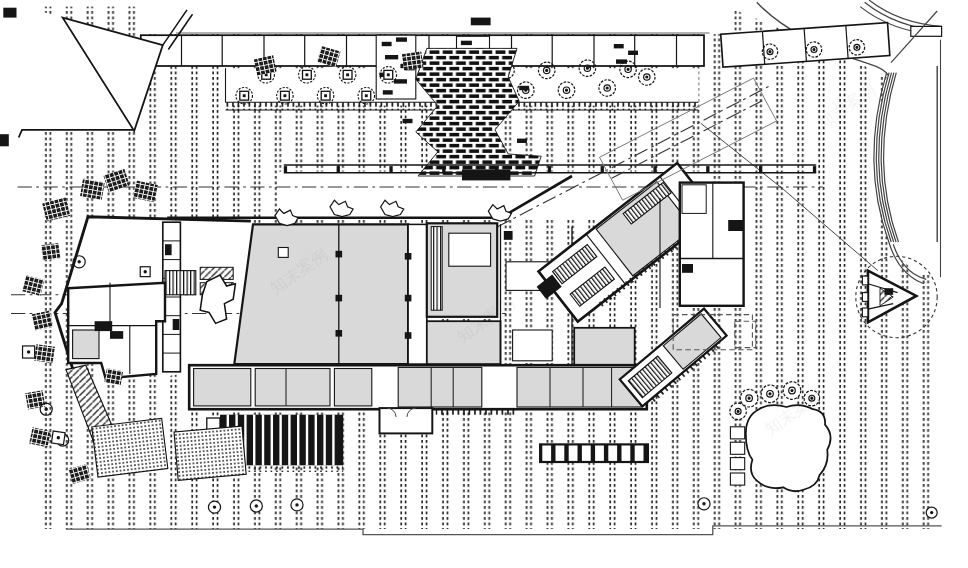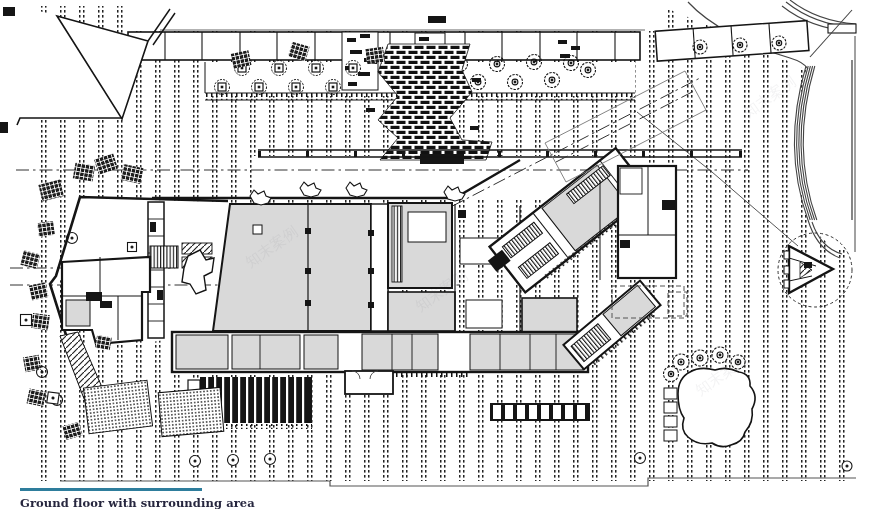--- a/index.html
+++ b/index.html
@@ -602,17 +602,13 @@
   </g>
 
   <g>
     <text x="250" y="268" class="wm" transform="rotate(-35 250 268)">知末案例</text>
     <text x="420" y="312" class="wm" transform="rotate(-35 420 312)">知末案例</text>
     <text x="700" y="396" class="wm" transform="rotate(-35 700 396)">知末案例</text>
     <text x="748" y="118" class="wm" transform="rotate(-35 748 118)">知末案例</text>
   </g>
 </svg>
 
-  <div class="caption">
-    <div class="rule"></div>
-    <div class="txt">Ground floor with surrounding area</div>
-  </div>
 </div>
 
 </body></html>

